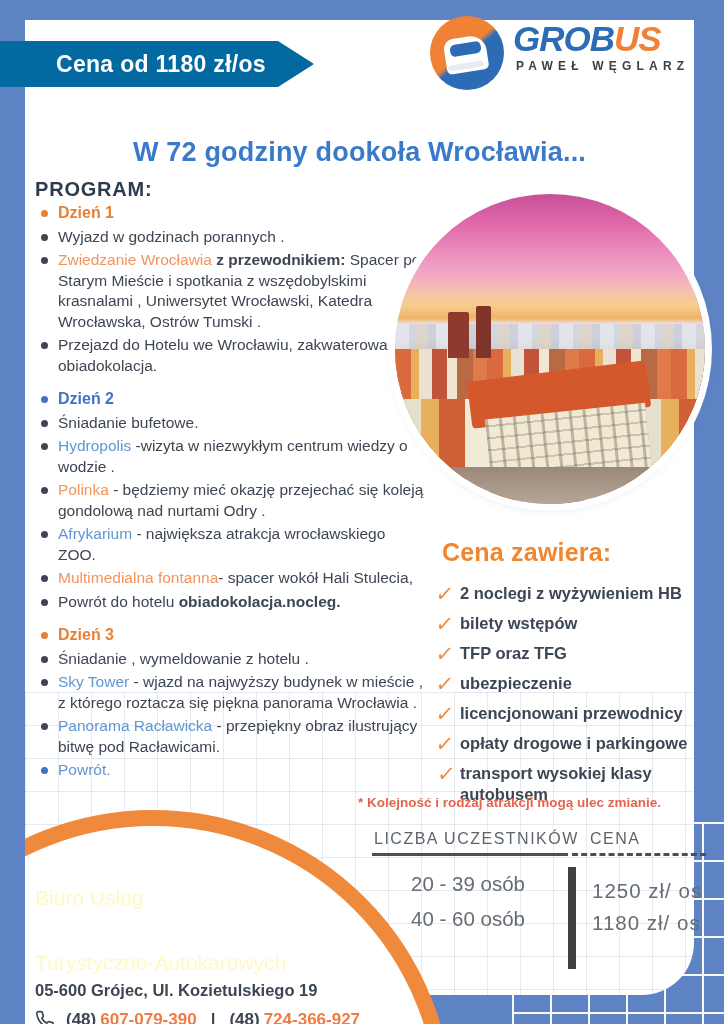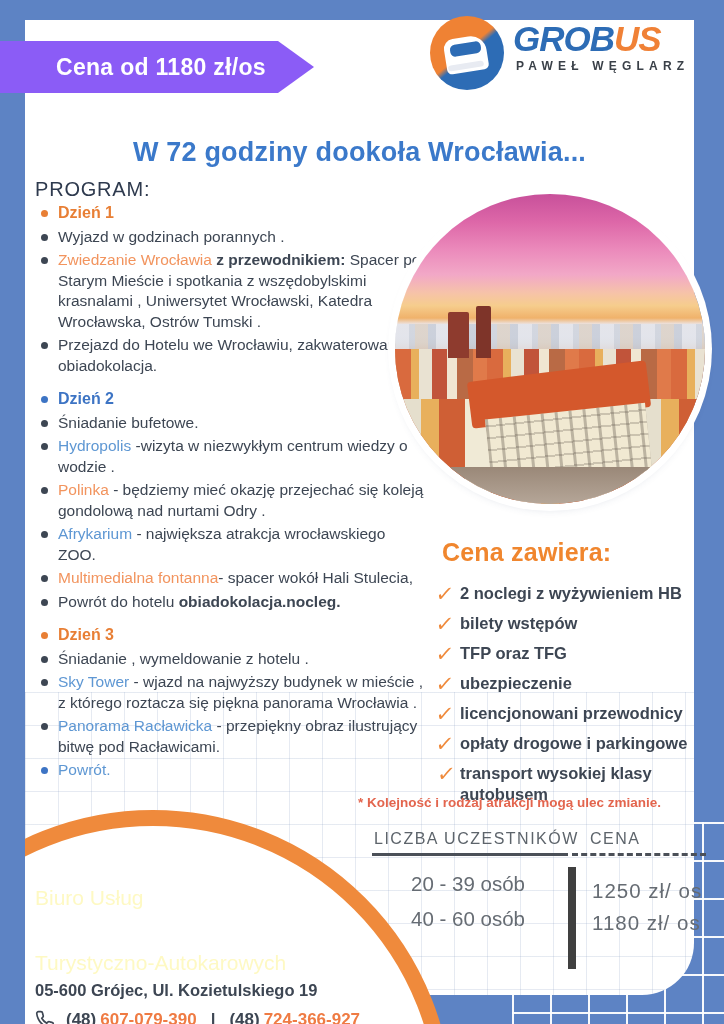--- a/index.html
+++ b/index.html
@@ -22,21 +22,21 @@
       repeating-linear-gradient(to right, rgba(140,160,195,.22) 0 1px, transparent 1px 33px),
       repeating-linear-gradient(to bottom, rgba(140,160,195,.22) 0 1px, transparent 1px 33px);
     border-bottom-right-radius:52px;}
 
   
   .circle-clip{position:absolute;left:25px;top:20px;width:669px;height:1004px;overflow:hidden;z-index:4;}
   .arc{position:absolute;left:-172px;top:790px;width:600px;height:600px;border-radius:50%;
     background:#ffffff;border:16px solid #ef8a3c;box-sizing:border-box;}
 
   
-  .banner{position:absolute;left:0;top:41px;width:314px;height:52px;background:#8b5cf6;z-index:8;
+  .banner{position:absolute;left:0;top:41px;width:314px;height:46px;background:#0369a1;z-index:8;
     clip-path:polygon(0 0, calc(100% - 36px) 0, 100% 50%, calc(100% - 36px) 100%, 0 100%);
     display:flex;align-items:center;}
   .banner span{color:#fff;font-size:23px;font-weight:800;padding-left:56px;letter-spacing:.3px;}
 
   
   .logo{position:absolute;left:430px;top:16px;display:flex;align-items:flex-start;z-index:8;}
   .logo-mark{position:relative;width:74px;height:74px;border-radius:50%;
     background:linear-gradient(140deg,#ef8234 47%,#2d6cb5 53%);flex:none;}
   .bus-body{position:absolute;left:15px;top:21px;width:42px;height:35px;background:#fff;
     border-radius:10px 16px 5px 5px;transform:rotate(-9deg);}
@@ -47,21 +47,21 @@
   .logo-text{margin-left:9px;padding-top:6px;}
   .logo-name{font-size:35px;font-weight:800;font-style:italic;line-height:34px;letter-spacing:-1px;}
   .ln-blue{color:#2d6cb5;}
   .ln-orange{color:#f08136;}
   .logo-sub{font-size:12px;font-weight:700;letter-spacing:5.2px;color:#3a4048;margin-top:3px;margin-left:3px;}
 
   
   .termin{position:absolute;left:40px;top:107px;font-size:20px;color:#4f5b6b;letter-spacing:1.2px;font-weight:500;z-index:6;}
   .title{position:absolute;left:25px;top:137px;width:669px;text-align:center;font-size:27px;font-weight:800;
     color:#3b79ca;letter-spacing:.2px;z-index:6;}
-  .prog-head{position:absolute;left:35px;top:178px;font-size:20px;font-weight:400;color:#2e3a4e;letter-spacing:.8px;z-index:6;}
+  .prog-head{position:absolute;left:35px;top:178px;font-size:20px;font-weight:700;color:#2e3a4e;letter-spacing:.8px;z-index:6;}
 
   
   .prog-list{position:absolute;left:35px;top:203px;width:392px;z-index:6;}
   .pitem{display:flex;margin-bottom:3px;}
   .pitem.day-gap{margin-top:13px;}
   .pitem.big-gap{}
   .bullet{width:7px;height:7px;border-radius:50%;background:#3d4653;margin:7px 10px 0 6px;flex:none;}
   .bullet.orange{background:#e87f35;}
   .bullet.blue{background:#3d74c4;}
   .ptext{font-size:15.5px;line-height:20.5px;color:#3d4653;font-weight:500;}

